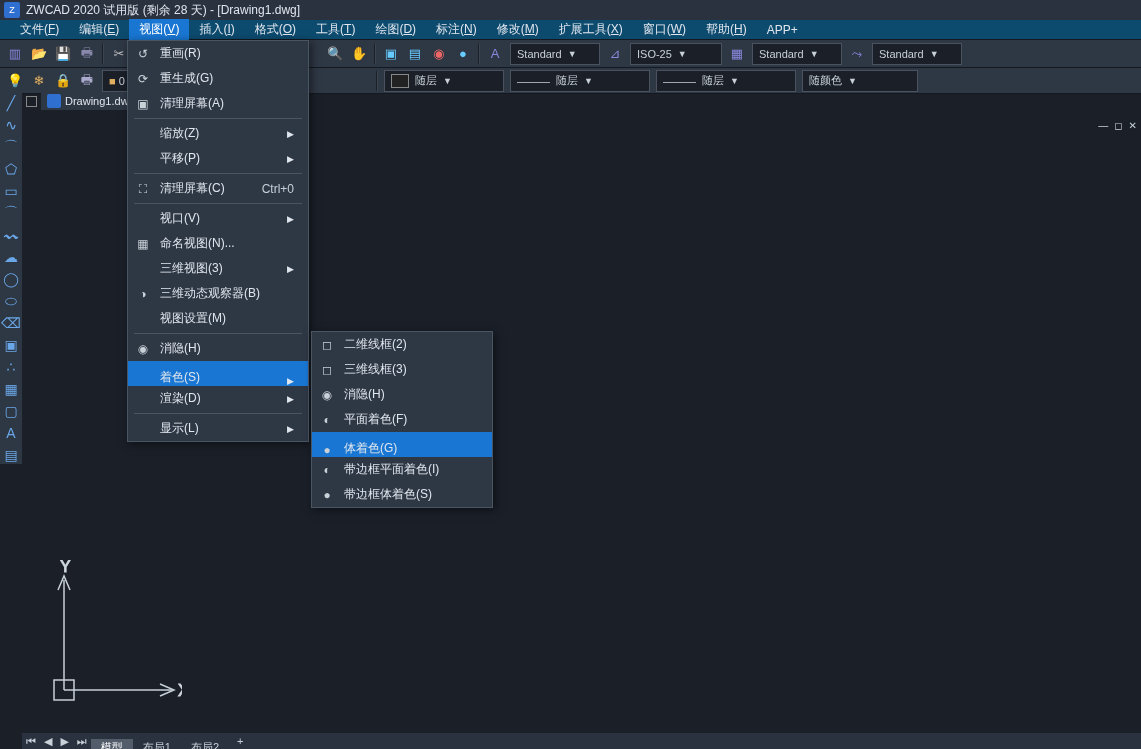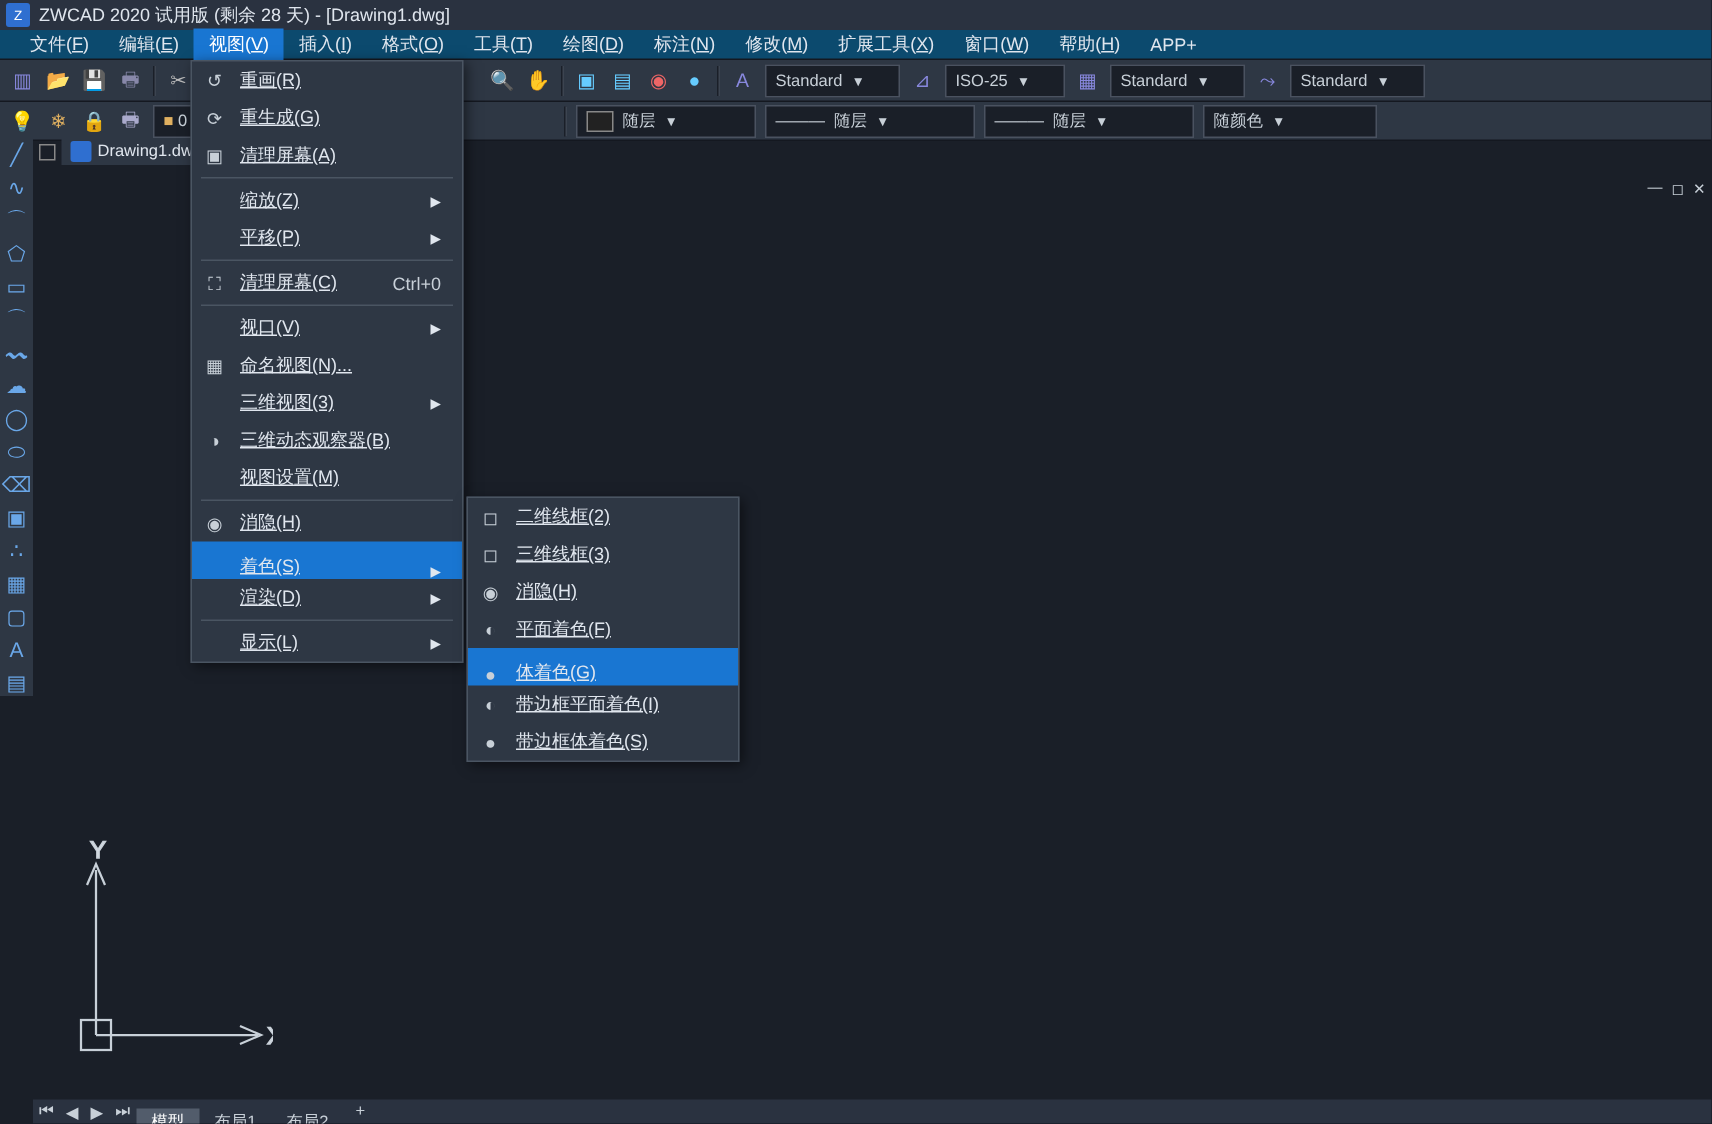--- a/index.html
+++ b/index.html
@@ -32,21 +32,21 @@
 .doctab .chk { width:11px;height:11px;border:1px solid #888;background:#1a1f28;margin-right:4px; }
 .doctab .tab { background:#2e3744; padding:2px 6px; display:flex; align-items:center; gap:4px; font-size:11px; color:#e0e6ee;}
 .doctab .tab .ico{ width:14px;height:14px;background:#2f6fd0;border-radius:2px;}
 
 
 .dropdown { position: absolute; background: #2e3744; border: 1px solid #4a5562; box-shadow: 2px 2px 8px rgba(0,0,0,0.5); }
 .dropdown .drow { display: flex; align-items: center; height: 25px; padding: 0 14px 0 6px; gap: 8px; min-width: 180px; color: #e0e6ee; }
 .dropdown .drow.hl { background: #1976d2; align-items: flex-end; }
 .dropdown .drow.sep-row { height: 1px; background: #4a5562; margin: 2px 6px; padding:0; min-width:0;}
 .dropdown .drow .ico { width: 18px; text-align: center; color: #c8d0d8; font-size:12px; }
-.dropdown .drow .lab { flex: 1; text-decoration: underline; }
+.dropdown .drow .lab { flex: 1; }
 .dropdown .drow .kb { color: #c8d0d8; margin-left: 18px; }
 .dropdown .drow .sub { font-size: 9px; color: #e0e6ee; }
 
 
 .canvas { position: absolute; left: 22px; top: 120px; right: 0; bottom: 16px; background: #1a1f28; }
 .ucs { position:absolute; left:20px; bottom:20px; color:#e0e6ee; }
 .ucs svg { stroke:#c8d0d8; fill:none; }
 
 
 .winctrl { position:absolute; right:4px; top:120px; display:flex; gap:6px; color:#c8d0d8; font-size:10px; }
@@ -98,21 +98,21 @@
   <span class="tbtn" style="color:#6cf">▤</span>
   <span class="tbtn" style="color:#e66">◉</span>
   <span class="tbtn" style="color:#6cf">●</span>
   <span class="sep"></span>
   <span class="tbtn">A</span>
   <div class="combo" style="width:90px">
       <span>Standard</span>
       <span class="arr">▼</span>
     </div>
   <span class="tbtn">⊿</span>
-  <div class="combo" style="width:80px">
+  <div class="combo" style="width:92px">
       <span>ISO-25</span>
       <span class="arr">▼</span>
     </div>
   <span class="tbtn">▦</span>
   <div class="combo" style="width:90px">
       <span>Standard</span>
       <span class="arr">▼</span>
     </div>
   <span class="tbtn">⤳</span>
   <div class="combo" style="width:90px">

